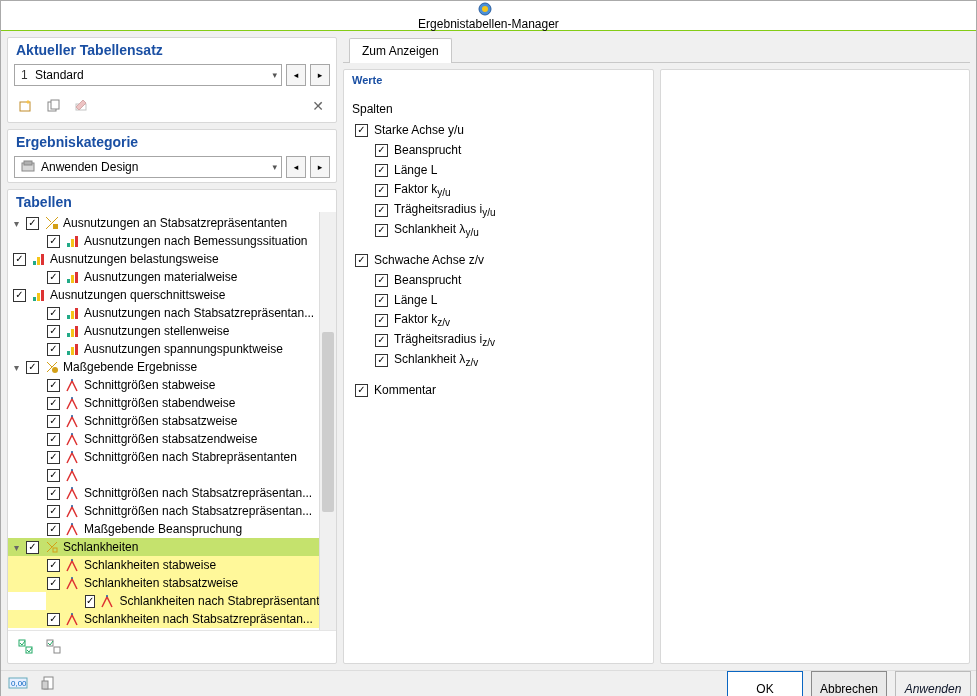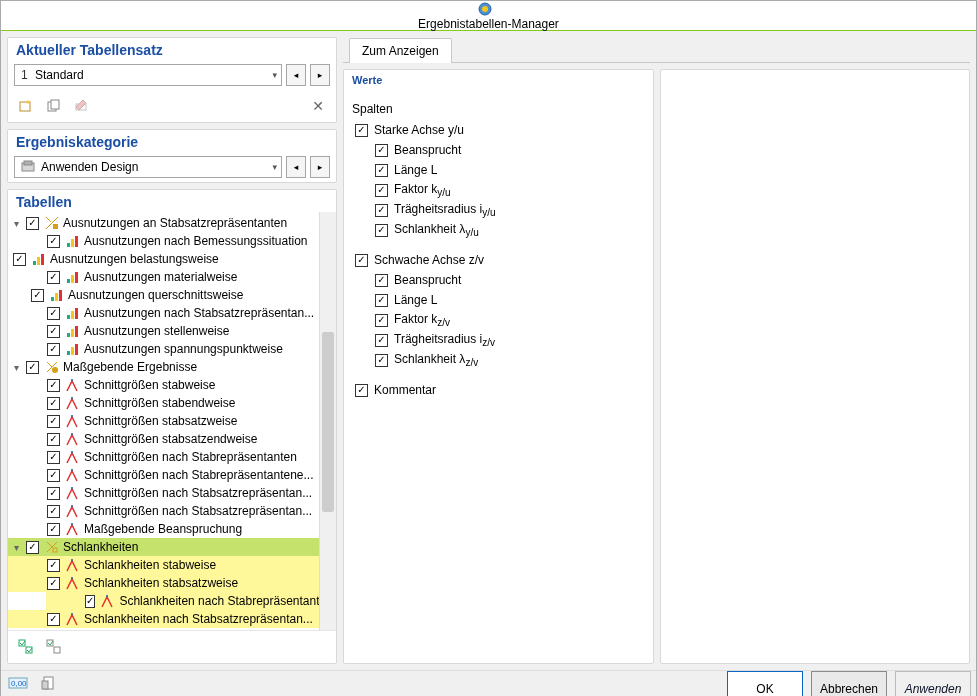--- a/index.html
+++ b/index.html
@@ -180,21 +180,21 @@
               <span class="cb checked"></span>
               <span class="node-icon">
                 <svg width="16" height="16">
                   <rect x="2" y="10" width="3" height="4" fill="#2a8"></rect>
                   <rect x="6" y="6" width="3" height="8" fill="#f5c518"></rect>
                   <rect x="10" y="3" width="3" height="11" fill="#d33"></rect>
                 </svg>
               </span>
               <span>Ausnutzungen materialweise</span>
             </div>
-            <div class="tree-row" style=" margin-left: 18px;">
+            <div class="tree-row" style="">
               <span class="cb checked"></span>
               <span class="node-icon">
                 <svg width="16" height="16">
                   <rect x="2" y="10" width="3" height="4" fill="#2a8"></rect>
                   <rect x="6" y="6" width="3" height="8" fill="#f5c518"></rect>
                   <rect x="10" y="3" width="3" height="11" fill="#d33"></rect>
                 </svg>
               </span>
               <span>Ausnutzungen querschnittsweise</span>
             </div>
@@ -294,21 +294,20 @@
               <span>Schnittgrößen nach Stabrepräsentanten</span>
             </div>
             <div class="tree-row" style="padding-left: 36px;">
               <span class="cb checked"></span>
               <span class="node-icon">
                 <svg width="16" height="16">
                   <path d="M2 14 L7 4 L12 14" stroke="#d33" fill="none" stroke-width="1.5"></path>
                   <path d="M7 4 l0-2" stroke="#26a" stroke-width="1.5"></path>
                 </svg>
               </span>
-              <span>Schnittgrößen nach Stabrepräsentantene...</span>
             </div>
             <div class="tree-row" style="padding-left: 36px;">
               <span class="cb checked"></span>
               <span class="node-icon">
                 <svg width="16" height="16">
                   <path d="M2 14 L7 4 L12 14" stroke="#d33" fill="none" stroke-width="1.5"></path>
                   <path d="M7 4 l0-2" stroke="#26a" stroke-width="1.5"></path>
                 </svg>
               </span>
               <span>Schnittgrößen nach Stabsatzrepräsentan...</span>

